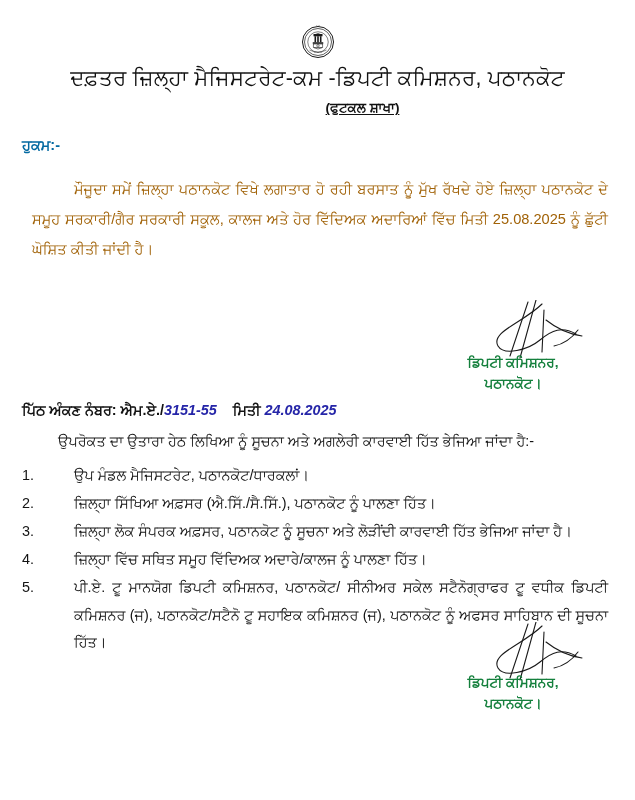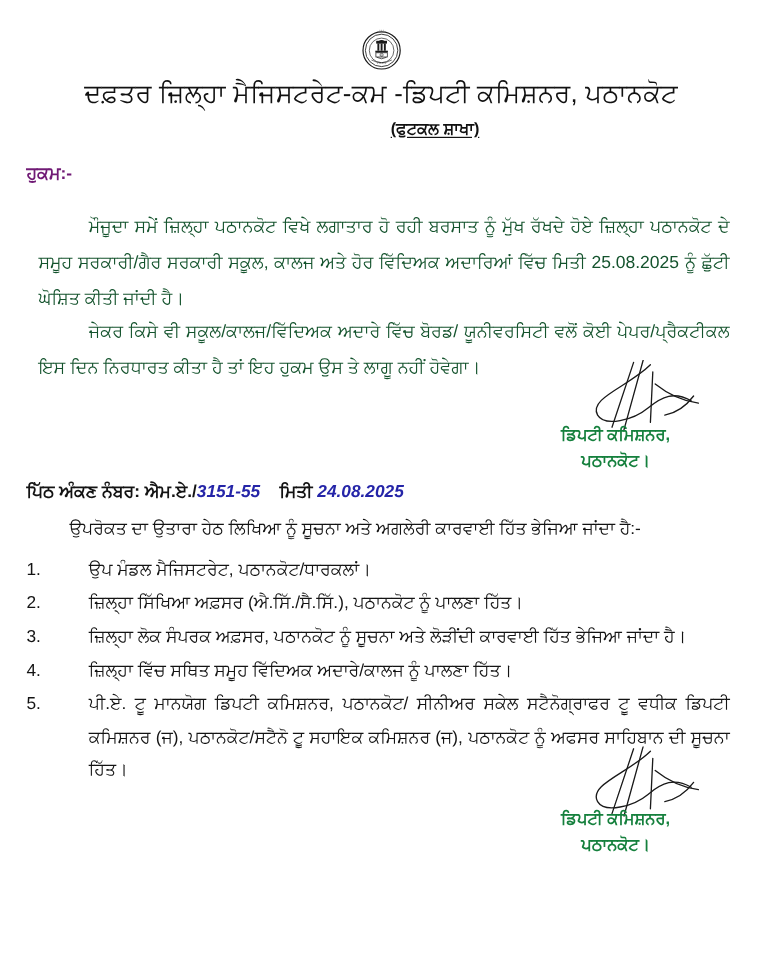--- a/index.html
+++ b/index.html
@@ -61,33 +61,33 @@
     text-underline-offset: 2px;
   }
 
   
   .order-label {
     position: absolute;
     top: 137px;
     left: 22px;
     font-size: 14.5px;
     font-weight: 700;
-    color: #701a75;
+    color: #0369a1;
   }
 
   
   .para {
     position: absolute;
     left: 32px;
     width: 576px;
     font-size: 14.6px;
     line-height: 30px;
     text-align: justify;
     text-align-last: left;
-    color: #14532d;
+    color: #a16207;
     font-weight: 500;
   }
   .para .indent { display: inline-block; width: 42px; }
   #para1 { top: 174px; }
   #para2 { top: 262px; }
 
   
   .sig-block {
     position: absolute;
     width: 190px;
@@ -198,23 +198,20 @@
   <div class="doc-subtitle">
     <span>(ਫੁਟਕਲ ਸ਼ਾਖਾ)</span>
   </div>
 
   <div class="order-label">ਹੁਕਮ:-</div>
 
   <div class="para" id="para1">
     <span class="indent"></span><span>ਮੌਜੂਦਾ ਸਮੇਂ ਜ਼ਿਲ੍ਹਾ ਪਠਾਨਕੋਟ ਵਿਖੇ ਲਗਾਤਾਰ ਹੋ ਰਹੀ ਬਰਸਾਤ ਨੂੰ ਮੁੱਖ ਰੱਖਦੇ ਹੋਏ ਜ਼ਿਲ੍ਹਾ ਪਠਾਨਕੋਟ ਦੇ ਸਮੂਹ ਸਰਕਾਰੀ/ਗੈਰ ਸਰਕਾਰੀ ਸਕੂਲ, ਕਾਲਜ ਅਤੇ ਹੋਰ ਵਿੱਦਿਅਕ ਅਦਾਰਿਆਂ ਵਿੱਚ ਮਿਤੀ 25.08.2025 ਨੂੰ ਛੁੱਟੀ ਘੋਸ਼ਿਤ ਕੀਤੀ ਜਾਂਦੀ ਹੈ।</span>
   </div>
 
-  <div class="para" id="para2">
-    <span class="indent"></span><span>ਜੇਕਰ ਕਿਸੇ ਵੀ ਸਕੂਲ/ਕਾਲਜ/ਵਿੱਦਿਅਕ ਅਦਾਰੇ ਵਿੱਚ ਬੋਰਡ/ ਯੂਨੀਵਰਸਿਟੀ ਵਲੋਂ ਕੋਈ ਪੇਪਰ/ਪ੍ਰੈਕਟੀਕਲ ਇਸ ਦਿਨ ਨਿਰਧਾਰਤ ਕੀਤਾ ਹੈ ਤਾਂ ਇਹ ਹੁਕਮ ਉਸ ਤੇ ਲਾਗੂ ਨਹੀਂ ਹੋਵੇਗਾ।</span>
-  </div>
 
   <svg class="sig-scribble" id="scribble-top" viewBox="0 0 120 62">
     <g fill="none" stroke="#1a1a1a" stroke-width="1.1" stroke-linecap="round">
       <path d="M44 2 L26 56"></path>
       <path d="M52 0 L36 58"></path>
       <path d="M58 4 C40 22 6 32 14 46 C20 56 44 50 56 40 C68 30 78 26 92 34"></path>
       <path d="M60 10 L58 52"></path>
       <path d="M62 20 C72 28 84 34 98 36"></path>
       <path d="M70 46 C80 44 88 38 94 30"></path>
     </g>

